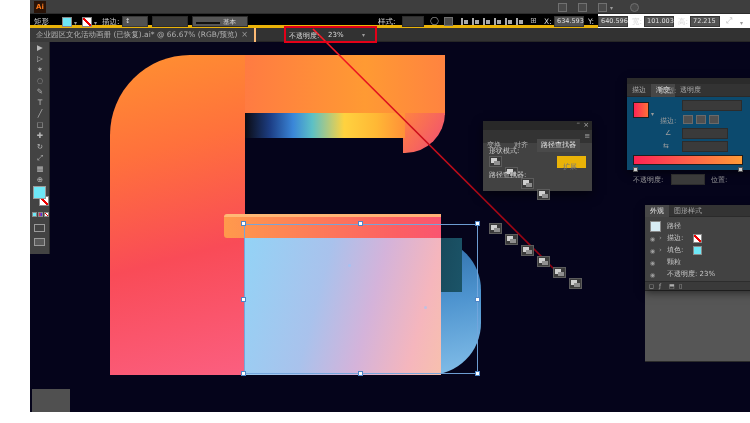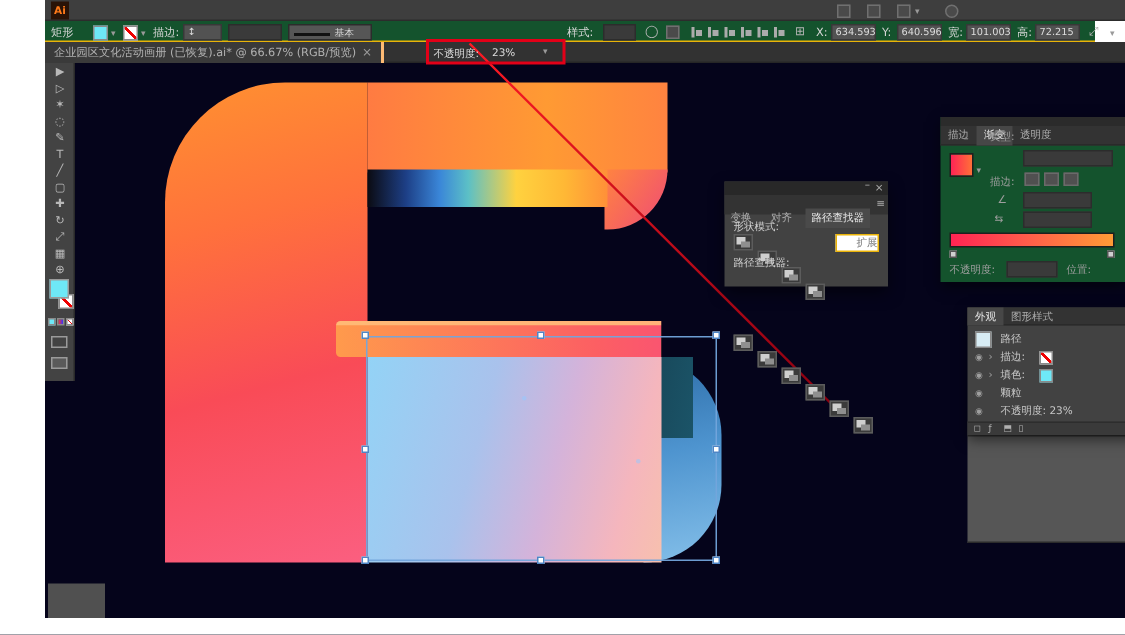--- a/index.html
+++ b/index.html
@@ -8,21 +8,21 @@
   .abs{position:absolute;box-sizing:border-box}
 
   
   #menubar{left:30px;top:0;width:720px;height:14px;background:#3e3e3e;border-bottom:1px solid #2c2c2c}
   #ai-logo{left:4px;top:1px;width:12px;height:12px;background:#2a1307;color:#ff7a1a;font-size:7px;font-weight:bold;text-align:center;line-height:12px}
   .menu-item{top:0;height:14px;line-height:14px;font-size:8px;color:#cfcfcf;padding:0 5px;float:left}
   #menu-items{left:20px;top:0;height:14px}
   .mb-ico{top:3px;width:9px;height:9px;border:1px solid #707070;background:#4a4a4a}
   .chev{color:#9a9a9a;font-size:6px}
 
-  #controlbar{left:30px;top:14px;width:700px;height:14px;background:#14532d;border-bottom:1px solid #eab308}
+  #controlbar{left:30px;top:14px;width:568px;height:14px;background:#000000;border-bottom:3px solid #eab308}
   .cb-lab{top:3px;font-size:7.5px;color:#d6d6d6;line-height:9px}
   .sw{border:1px solid #8a8a8a}
   .sw-none{background:linear-gradient(45deg,transparent 42%,#e00 42%,#e00 58%,transparent 58%),#fff}
   .fld{background:#525252;border:1px solid #383838;color:#dedede;font-size:6.5px;line-height:8px;padding:0 2px;height:11px}
   .dd-arrow{color:#9a9a9a;font-size:6px;line-height:11px}
   .hatch{background:repeating-linear-gradient(45deg,#5a5a5a 0 2px,#474747 2px 4px)}
   .ali{width:9px;height:9px;background:linear-gradient(#ababab,#ababab) 1px 1px/2px 7px no-repeat,linear-gradient(#ababab,#ababab) 4px 3px/4px 4px no-repeat}
   #red-box{left:254px;top:12px;width:93px;height:17px;border:2px solid #e30018;z-index:30}
 
   #tabbar{left:30px;top:28px;width:720px;height:14px;background:#323232;border-bottom:1px solid #262626}
@@ -64,27 +64,27 @@
 
   
   #pf-panel{left:483px;top:121px;width:109px;height:70px;background:#424242;box-shadow:0 4px 10px rgba(0,0,0,.55);z-index:40}
   #pf-title{left:0;top:0;width:109px;height:9px;background:#282828}
   .pf-tab{top:9px;height:13px;line-height:13px;font-size:7px;color:#b0b0b0;padding:0 4px}
   .pf-tab.active{background:#4a4a4a;color:#e8e8e8}
   .pf-lab{font-size:7px;color:#cfcfcf}
   .pfi{width:13px;height:11px;background:#3b3b3b;border:1px solid #5c5c5c;position:relative}
   .pfi::before{content:"";position:absolute;left:1px;top:1px;width:6px;height:5px;background:#cfcfcf}
   .pfi::after{content:"";position:absolute;right:1px;bottom:1px;width:6px;height:4px;background:#8f8f8f}
-  #pf-expand{background:#ffffff;border:1px solid #eab308;color:#787878;font-size:7px;line-height:11px;text-align:right}
+  #pf-expand{background:#ffffff;border:6px solid #eab308;color:#787878;font-size:7px;line-height:11px;text-align:left}
 
   
   .rpanel-tabs{background:#333333;border-bottom:1px solid #2a2a2a}
   .rtab{height:13px;line-height:13px;font-size:7px;color:#ababab;padding:0 5px;float:left}
   .rtab.active{background:#474747;color:#e8e8e8}
-  #grad-panel{left:627px;top:78px;width:123px;height:110px;background:#14532d;box-shadow:0 3px 8px rgba(0,0,0,.5);z-index:35}
+  #grad-panel{left:627px;top:78px;width:123px;height:92px;background:#0c4a6e;box-shadow:0 3px 8px rgba(0,0,0,.5);z-index:35}
   .gp-lab{font-size:7px;color:#9f9f9f}
   .dd{background:#3a3a3a;border:1px solid #2c2c2c;height:11px}
   #grad-swatch{width:16px;height:16px;border:1px solid #1f1f1f;background:linear-gradient(90deg,#ff2455,#ff7038)}
   .gp-btn{width:10px;height:9px;background:#505050;border:1px solid #6a6a6a}
   #grad-bar{width:110px;height:10px;border:1px solid #1f1f1f;background:linear-gradient(90deg,#ff2453 0%,#ff5a4b 45%,#ff9b36 100%)}
   .stop{width:5px;height:5px;background:#d0d0d0;border:1px solid #555}
 
   #app-panel{left:645px;top:205px;width:127px;height:85px;background:#424242;box-shadow:0 3px 8px rgba(0,0,0,.5);z-index:35}
   .ap-row{font-size:7px;color:#c8c8c8;line-height:11px}
   .eye{color:#9f9f9f;font-size:6px}

